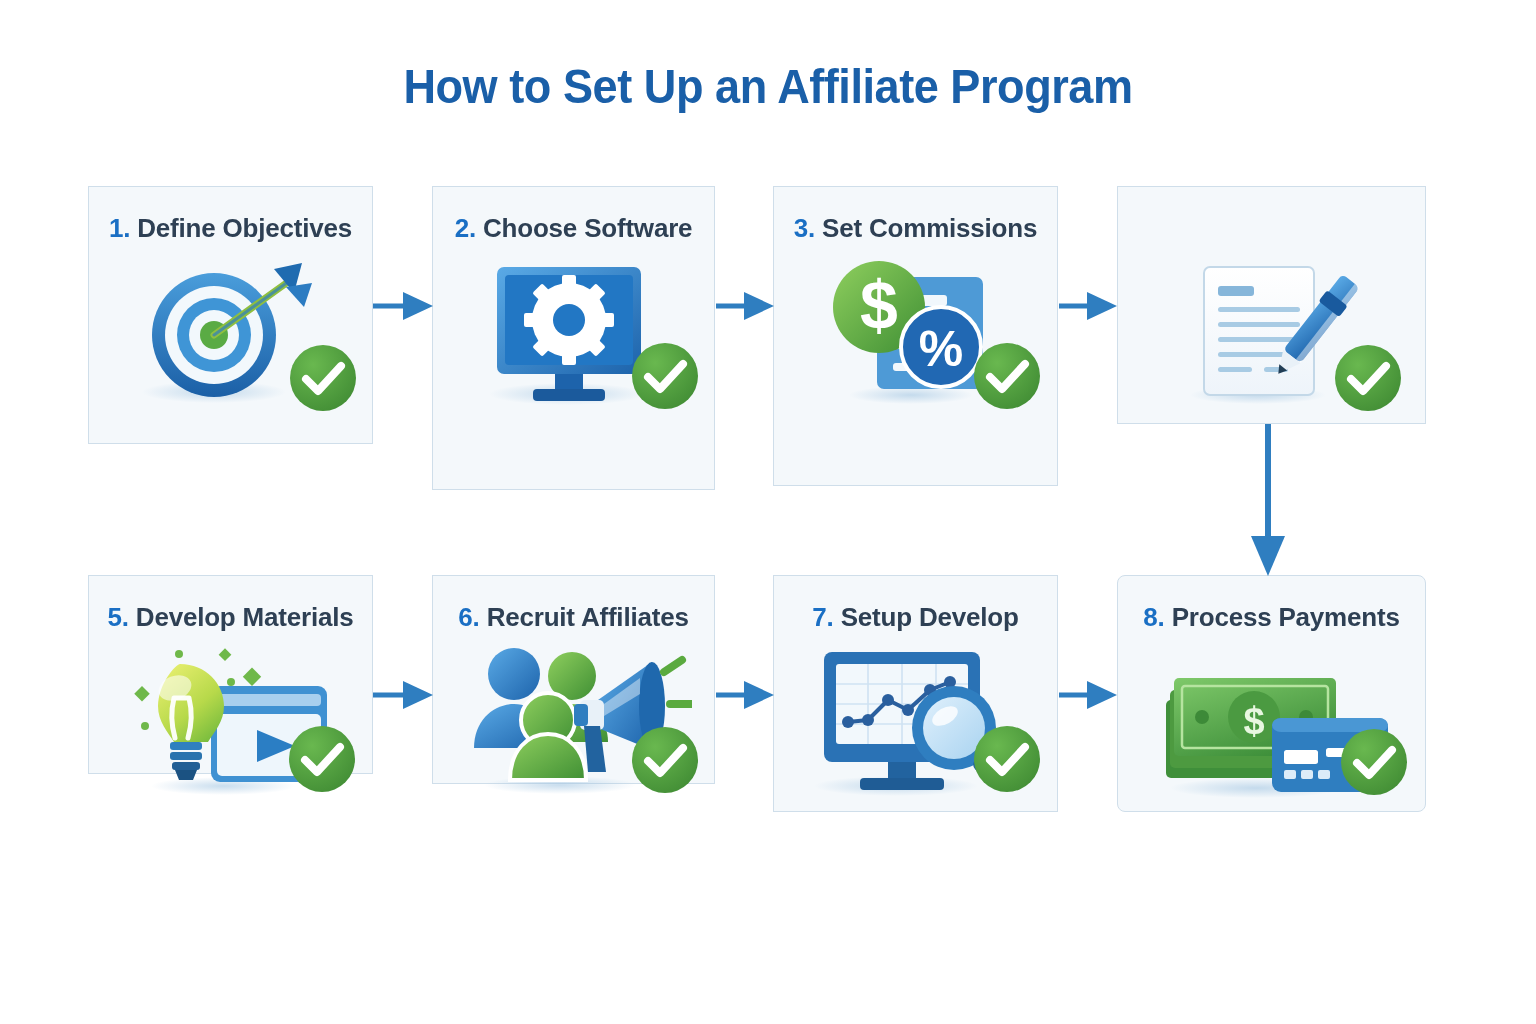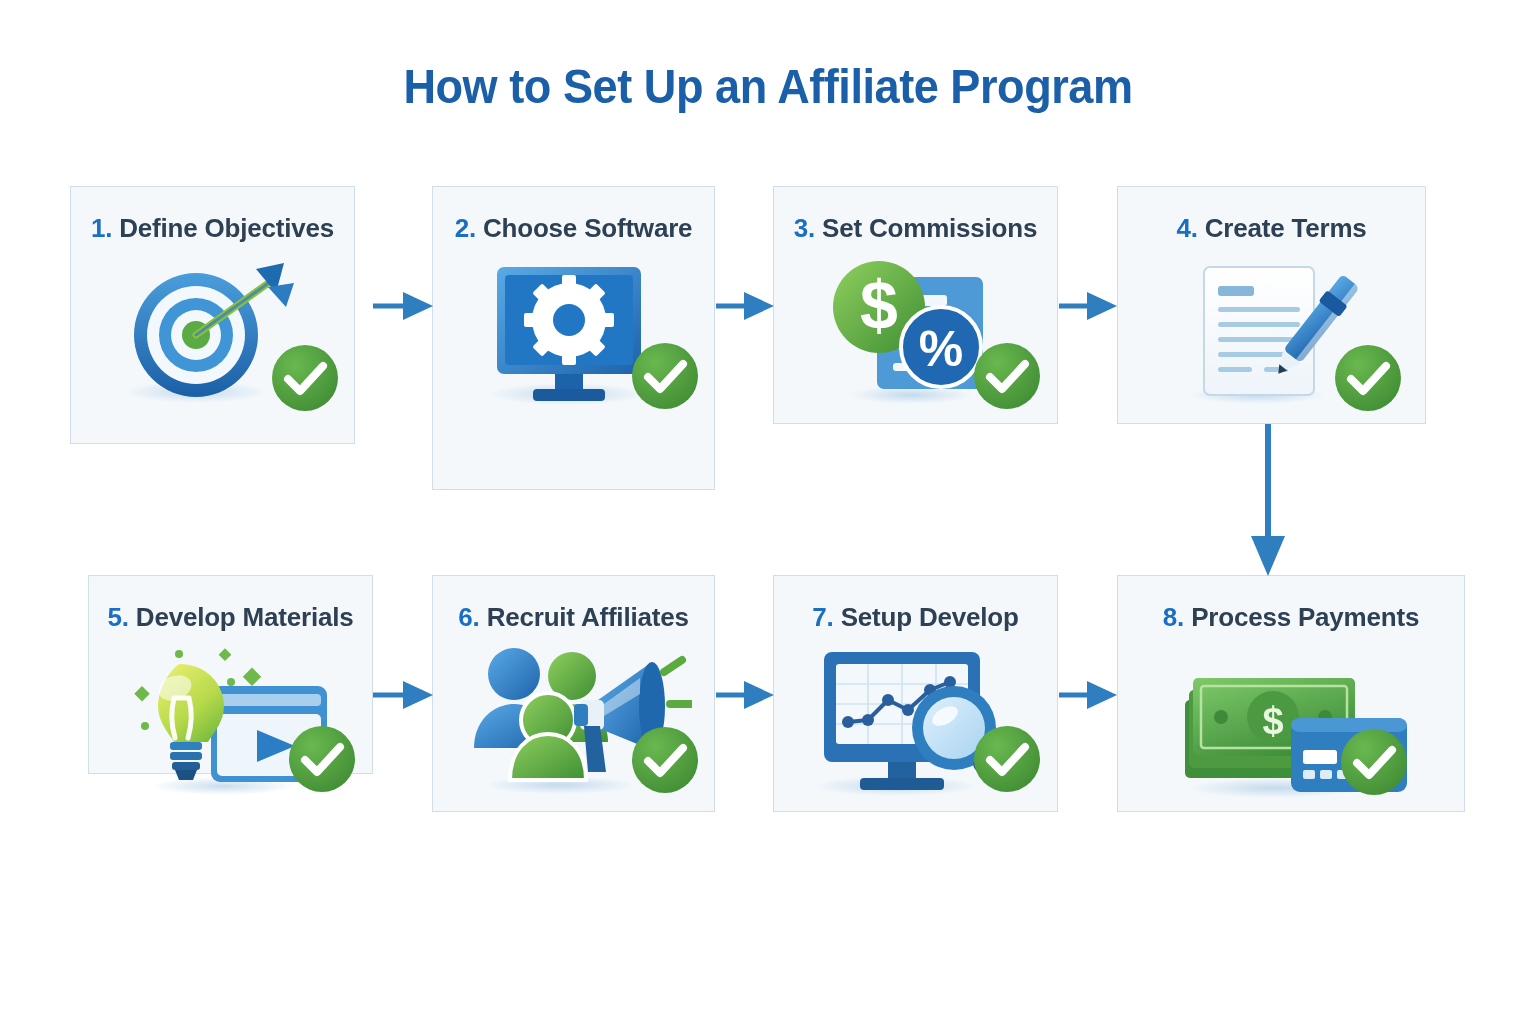--- a/index.html
+++ b/index.html
@@ -69,29 +69,29 @@
     height: 170px;
   }
   .art svg { display: block; margin: 0 auto; }
 
   
   .connector-h, .connector-v {
     position: absolute;
   }
 
   
-  #card-1 { left: 70px;   top: 186px; width: 285px; height: 258px; }
+  #card-1 { left: 88px;   top: 186px; width: 285px; height: 258px; }
   #card-2 { left: 432px;  top: 186px; width: 283px; height: 304px; }
-  #card-3 { left: 773px;  top: 186px; width: 285px; height: 238px; }
+  #card-3 { left: 773px;  top: 186px; width: 285px; height: 300px; }
   #card-4 { left: 1117px; top: 186px; width: 309px; height: 238px; }
   
   #card-5 { left: 88px;   top: 575px; width: 285px; height: 199px; }
-  #card-6 { left: 432px;  top: 575px; width: 283px; height: 237px; }
+  #card-6 { left: 432px;  top: 575px; width: 283px; height: 209px; }
   #card-7 { left: 773px;  top: 575px; width: 285px; height: 237px; }
-  #card-8 { left: 1117px; top: 575px; width: 348px; height: 237px; }
+  #card-8 { left: 1117px; top: 575px; width: 309px; height: 237px; border-radius: 8px; }
 
   
   #arrow-1-2 { left: 373px;  top: 288px; width: 60px; height: 36px; }
   #arrow-2-3 { left: 716px;  top: 288px; width: 58px; height: 36px; }
   #arrow-3-4 { left: 1059px; top: 288px; width: 58px; height: 36px; }
   #arrow-4-8 { left: 1248px; top: 424px; width: 40px; height: 152px; }
   #arrow-5-6 { left: 373px;  top: 677px; width: 60px; height: 36px; }
   #arrow-6-7 { left: 716px;  top: 677px; width: 58px; height: 36px; }
   #arrow-7-8 { left: 1059px; top: 677px; width: 58px; height: 36px; }
 </style>
@@ -226,24 +226,20 @@
         <text x="140" y="117" font-family="'Liberation Sans',sans-serif" font-size="50" font-weight="bold" fill="#ffffff" text-anchor="middle">%</text>
       </svg>
     </div>
     <svg width="68" height="68" style="position:absolute;left:199px;top:155px">
       <circle cx="34" cy="34" r="33" fill="url(#gCheck)"></circle>
       <path d="M17 35 L29 47 L52 22" stroke="#ffffff" stroke-width="8" fill="none" stroke-linecap="round" stroke-linejoin="round"></path>
     </svg>
   </div>
 
   <div class="step-card" id="card-4">
-    <div class="step-title">
-      <span class="num">4</span><span class="num">.</span>
-      <span>Create Terms</span>
-    </div>
     <div class="art">
       <svg width="240" height="165" viewBox="0 0 240 165">
         <ellipse cx="106" cy="146" rx="68" ry="9" fill="url(#gShadow)"></ellipse>
         <rect x="52" y="18" width="110" height="128" rx="6" fill="url(#gPaper)" stroke="#c3d8e8" stroke-width="2"></rect>
         <rect x="66" y="37" width="36" height="10" rx="3" fill="#86b6da"></rect>
         <rect x="66" y="58" width="82" height="5" rx="2.5" fill="#a8cbe4"></rect>
         <rect x="66" y="73" width="82" height="5" rx="2.5" fill="#a8cbe4"></rect>
         <rect x="66" y="88" width="82" height="5" rx="2.5" fill="#a8cbe4"></rect>
         <rect x="66" y="103" width="70" height="5" rx="2.5" fill="#a8cbe4"></rect>
         <rect x="66" y="118" width="34" height="5" rx="2.5" fill="#a8cbe4"></rect>

